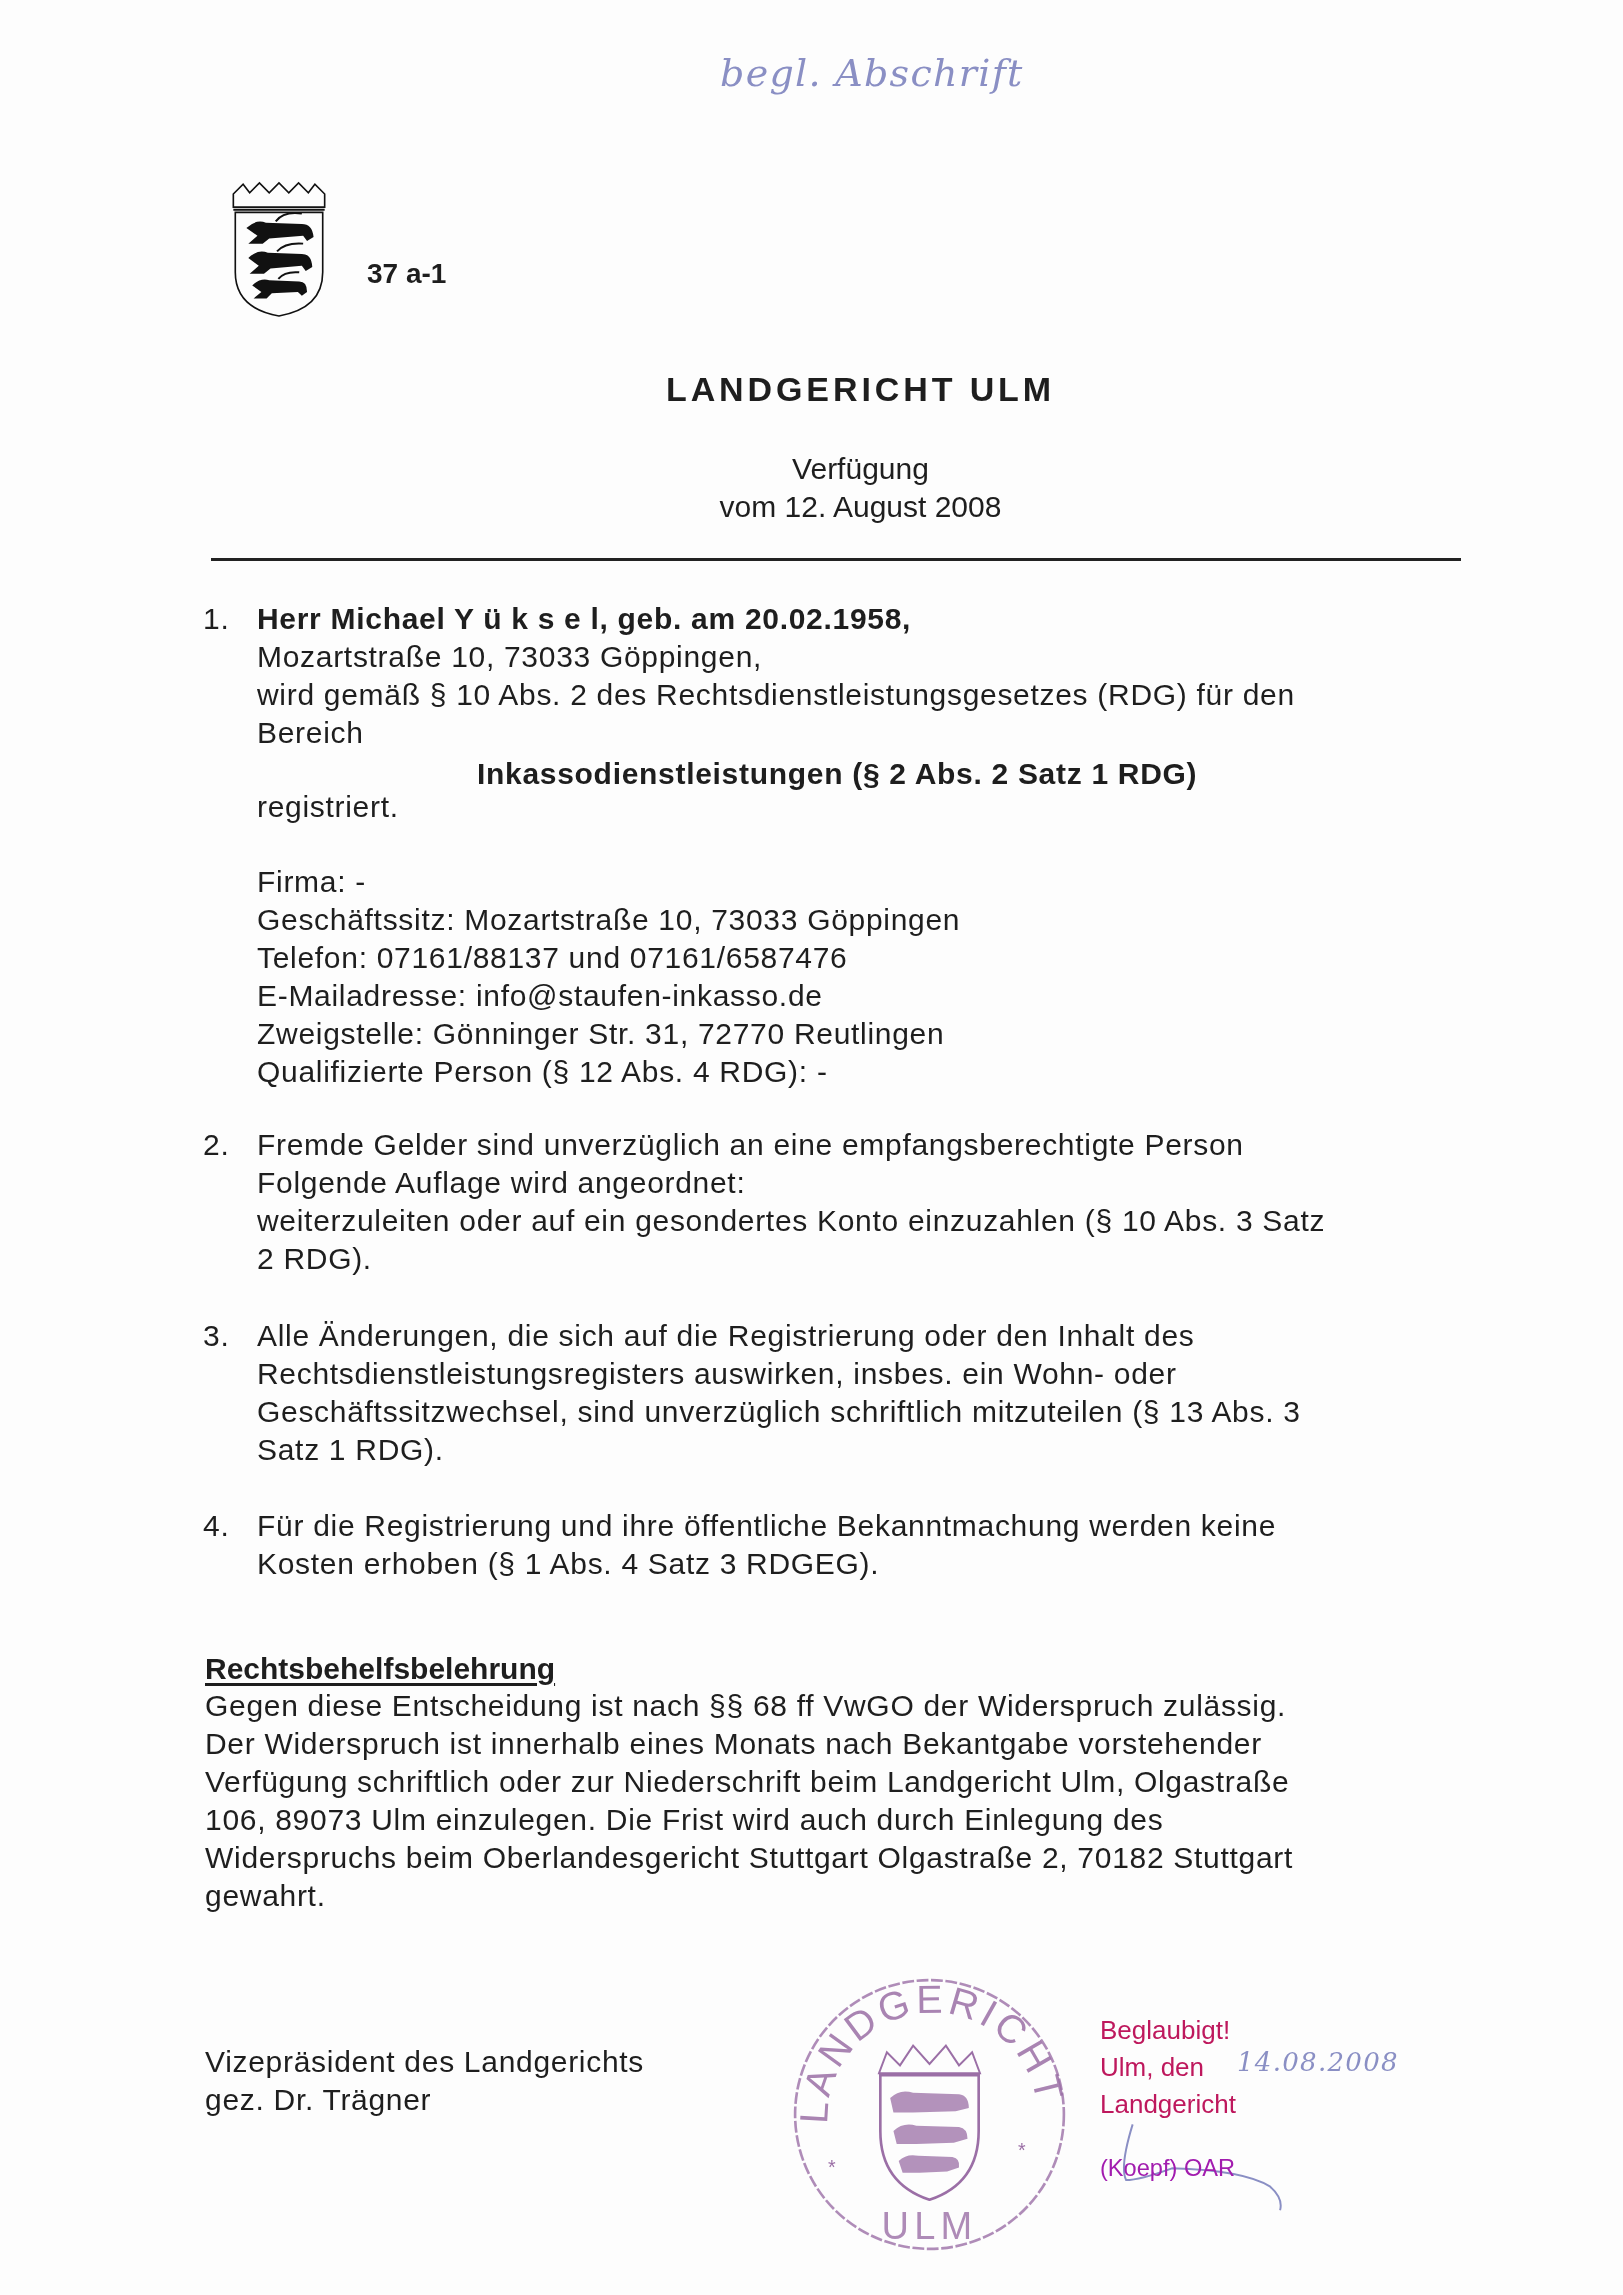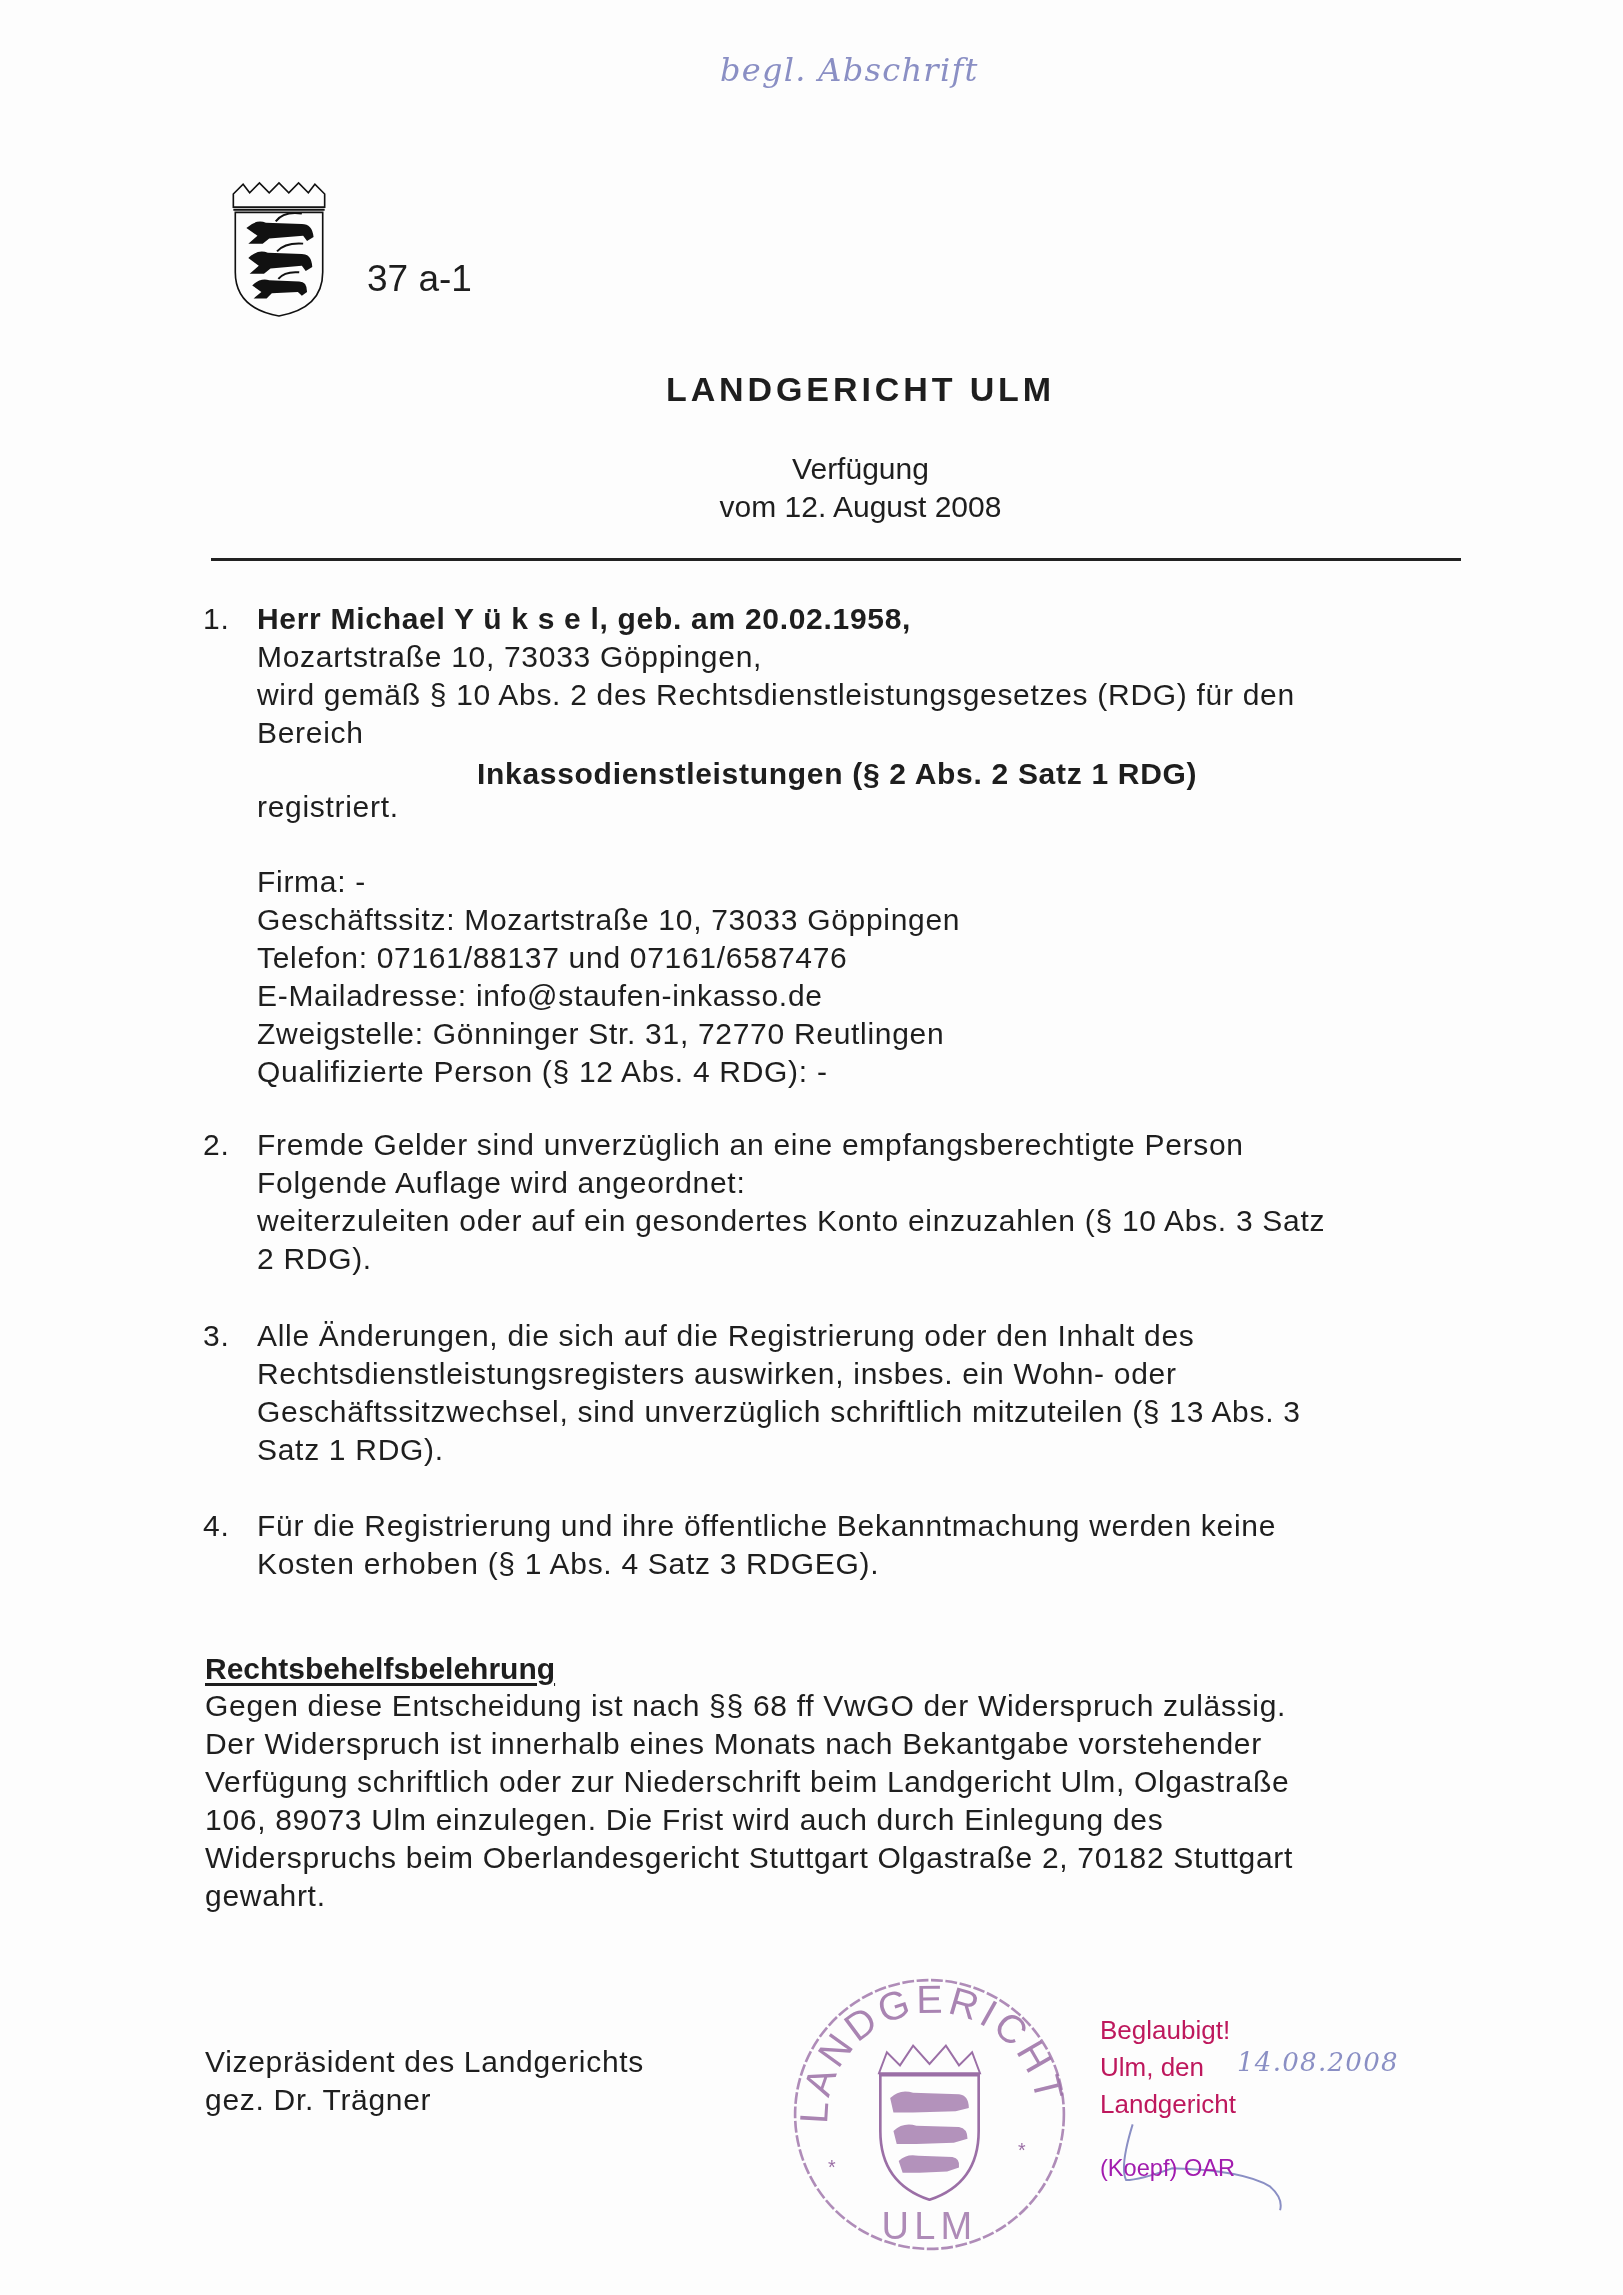--- a/index.html
+++ b/index.html
@@ -5,24 +5,24 @@
   html, body { margin: 0; padding: 0; }
   body {
     width: 1623px; height: 2295px; background: #fdfdfd;
     position: relative; overflow: hidden;
     font-family: "Liberation Sans", "DejaVu Sans", sans-serif;
     color: #1e1e1e;
   }
   .abs { position: absolute; }
   .hand {
     font-family: "DejaVu Serif", serif; font-style: italic;
-    color: #8a8fc4; font-size: 32px; letter-spacing: 1.3px;
+    color: #8a8fc4; font-size: 38px; letter-spacing: 1.3px;
   }
   .crest { left: 230px; top: 181px; width: 98px; height: 137px; }
-  .ref { left: 367px; top: 258px; font-size: 37px; }
+  .ref { left: 367px; top: 258px; font-size: 28px; font-weight: bold; }
   .title {
     left: 0; width: 1623px; top: 370px; text-align: center;
     font-size: 34px; font-weight: bold; letter-spacing: 3.9px;
     transform: translateX(49px);
   }
   .subtitle {
     left: 0; width: 1623px; top: 450px; text-align: center;
     font-size: 30px; line-height: 38px;
     transform: translateX(49px);
   }

